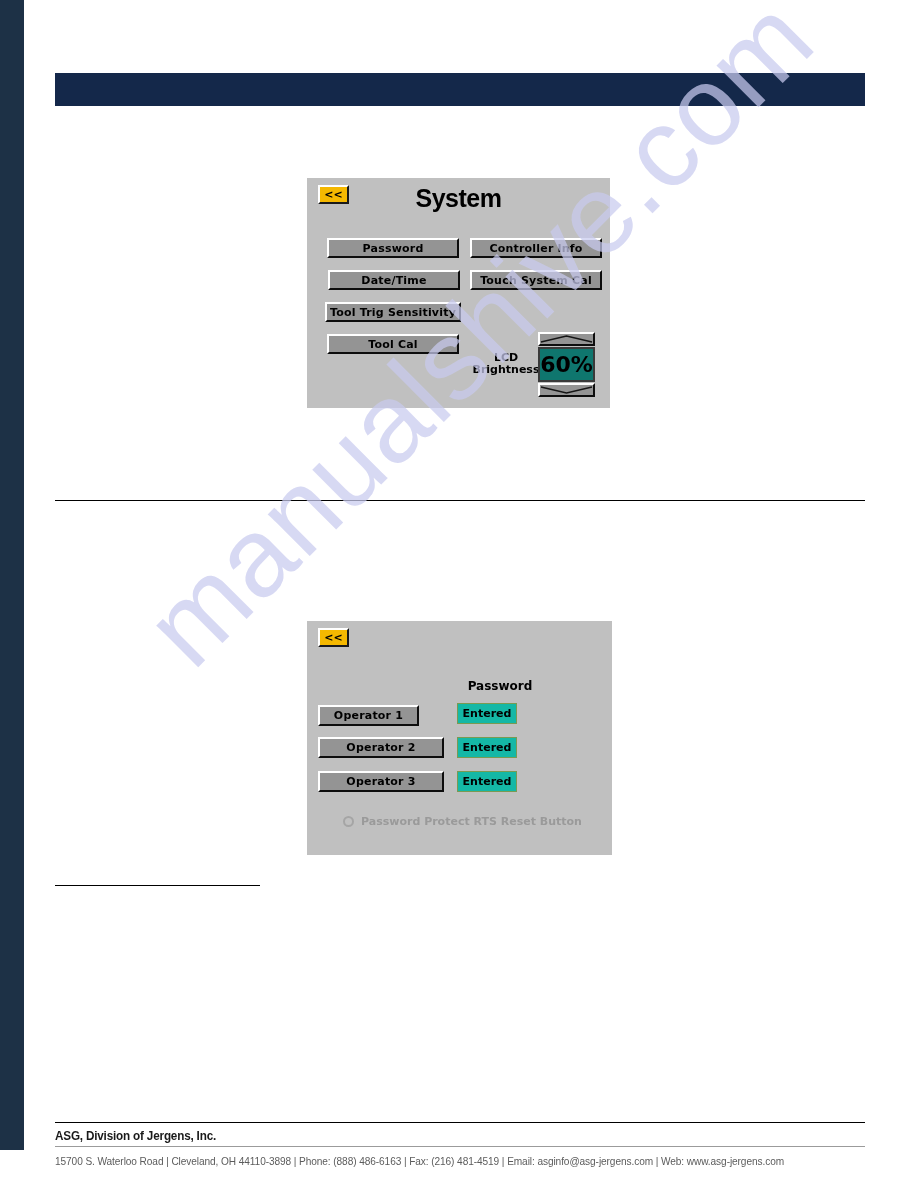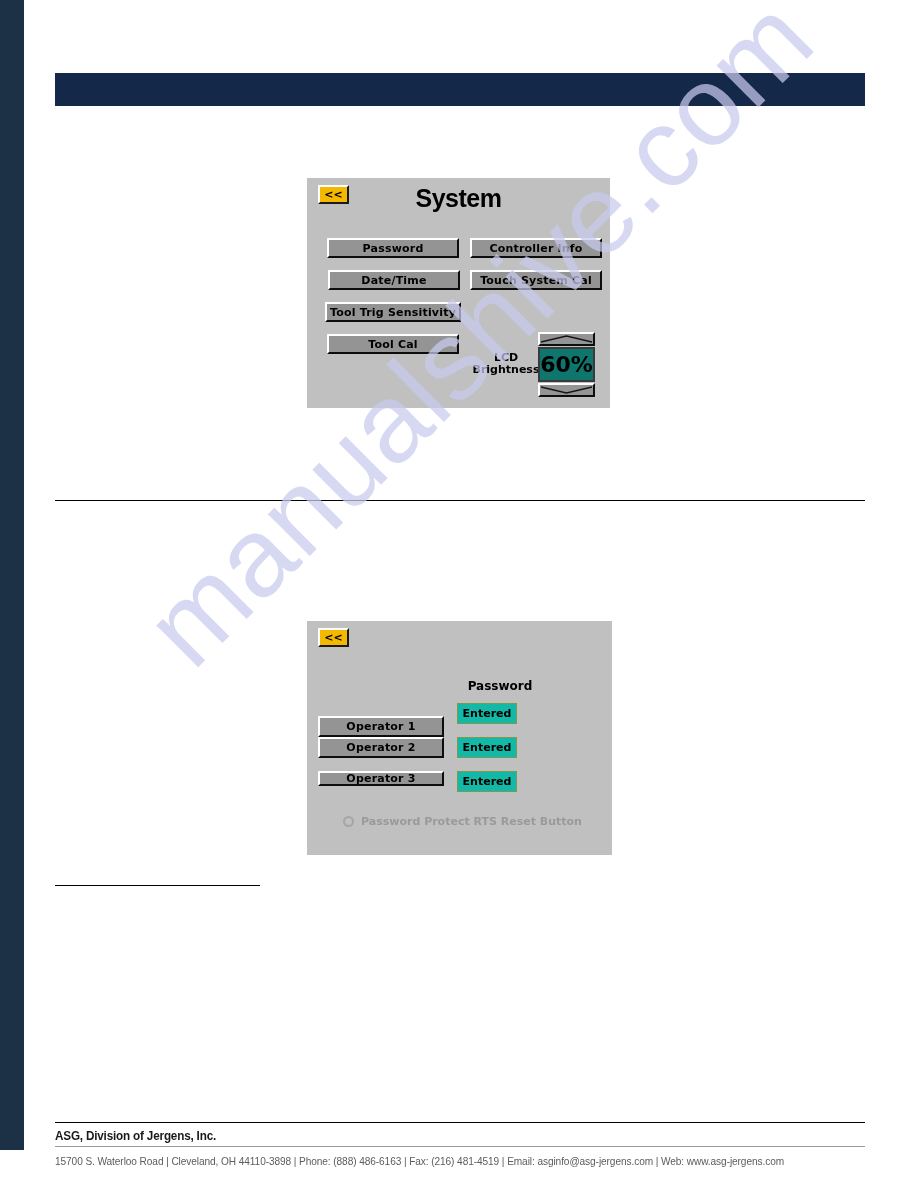--- a/index.html
+++ b/index.html
@@ -206,23 +206,23 @@
     position: absolute;
     left: 148px;
     top: 58px;
     width: 90px;
     text-align: center;
     font-family: "DejaVu Sans", sans-serif;
     font-size: 12px;
     font-weight: 700;
     color: #000000;
   }
-  #btn-op1 { left: 11px; top: 95px;  width: 126px; height: 21px; }
+  #btn-op1 { left: 11px; top: 84px;  width: 101px; height: 21px; }
   #btn-op2 { left: 11px; top: 116px; width: 126px; height: 21px; }
-  #btn-op3 { left: 11px; top: 150px; width: 126px; height: 15px; }
+  #btn-op3 { left: 11px; top: 150px; width: 126px; height: 21px; }
 
   .entered-box {
     position: absolute;
     left: 150px;
     width: 60px;
     height: 21px;
     background: #14b8a6;
     border: 1px solid #7a9a52;
     box-sizing: border-box;
     display: flex;

